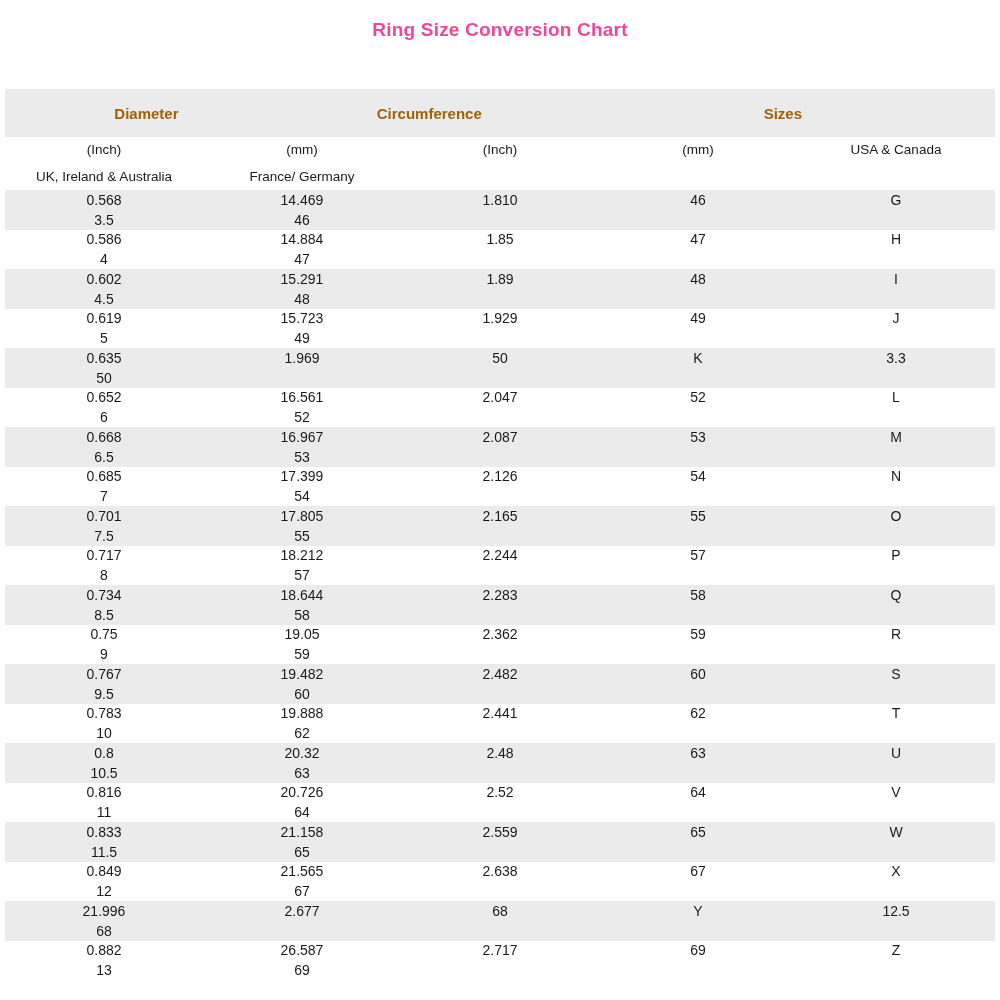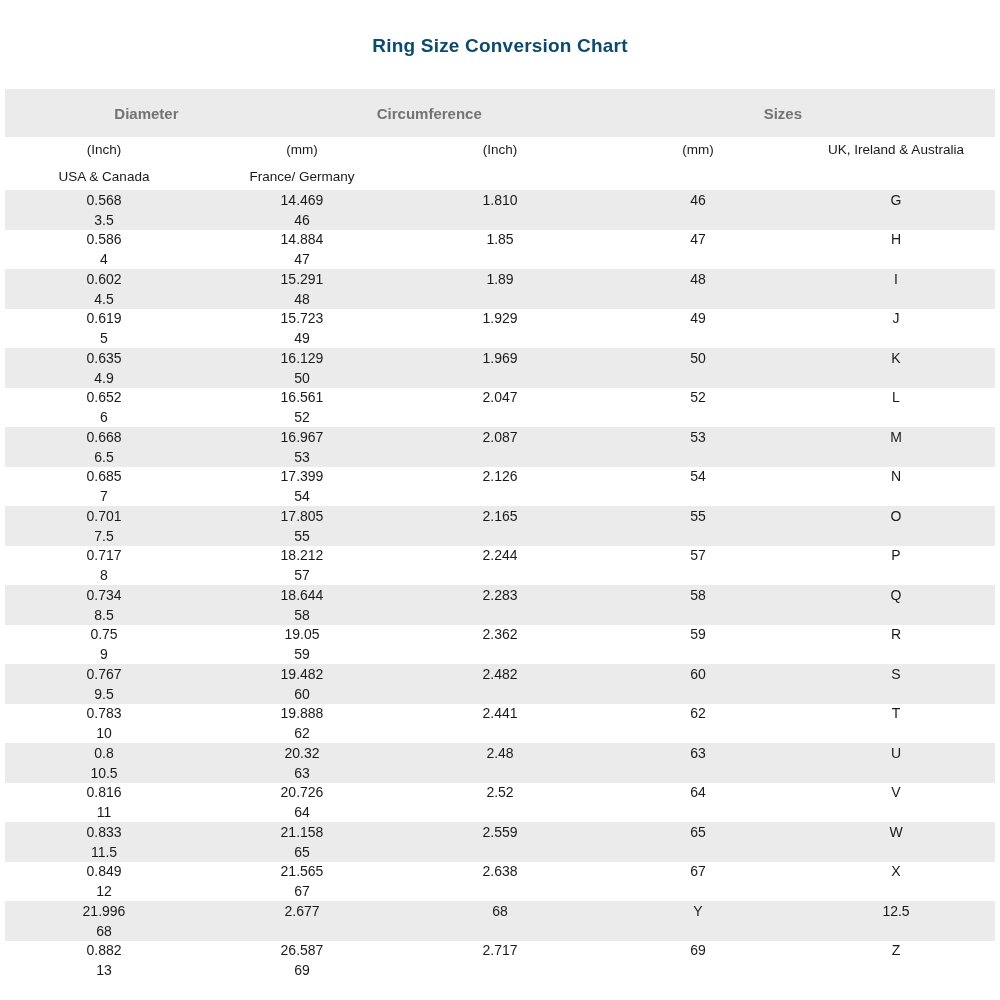--- a/index.html
+++ b/index.html
@@ -15,43 +15,43 @@
     background: #ffffff;
     overflow: hidden;
   }
   .title-area {
     height: 89px;
     box-sizing: border-box;
     padding-top: 19px;
     text-align: center;
   }
   .title-area h1 {
-    margin: 16px;
+    margin: 0;
     font-size: 19px;
     font-weight: bold;
-    color: #0c4a6e;
+    color: #ec4899;
     letter-spacing: 0.2px;
   }
   .tbl {
     width: 990px;
     margin: 0 5px;
   }
   .group-row {
     display: grid;
     grid-template-columns: 2fr 2fr 3fr;
     height: 48px;
     background: #ebebeb;
   }
   .group-cell {
     display: flex;
     align-items: center;
     justify-content: center;
     font-size: 15px;
     font-weight: bold;
-    color: #737373;
+    color: #a16207;
   }
   .sub-row {
     display: grid;
     grid-template-columns: repeat(5, 1fr);
     height: 53px;
     background: #ffffff;
   }
   .sub-cell {
     display: flex;
     align-items: center;
@@ -97,22 +97,22 @@
       <div class="group-cell">Diameter</div>
       <div class="group-cell">Circumference</div>
       <div class="group-cell">Sizes</div>
     </div>
 
     <div class="sub-row">
       <div class="sub-cell">(Inch)</div>
       <div class="sub-cell">(mm)</div>
       <div class="sub-cell">(Inch)</div>
       <div class="sub-cell">(mm)</div>
+      <div class="sub-cell">USA &amp; Canada</div>
       <div class="sub-cell">UK, Ireland &amp; Australia</div>
-      <div class="sub-cell">USA &amp; Canada</div>
       <div class="sub-cell">France/ Germany</div>
     </div>
 
     <div id="table-body">
         <div class="row">
           <div class="cell">0.568</div>
           <div class="cell">14.469</div>
           <div class="cell">1.810</div>
           <div class="cell">46</div>
           <div class="cell">G</div>
@@ -141,25 +141,24 @@
           <div class="cell">0.619</div>
           <div class="cell">15.723</div>
           <div class="cell">1.929</div>
           <div class="cell">49</div>
           <div class="cell">J</div>
           <div class="cell">5</div>
           <div class="cell">49</div>
         </div>
         <div class="row">
           <div class="cell">0.635</div>
-          <div class="cell">16.129</div>
           <div class="cell">1.969</div>
           <div class="cell">50</div>
           <div class="cell">K</div>
-          <div class="cell">4.9</div>
+          <div class="cell">3.3</div>
           <div class="cell">50</div>
         </div>
         <div class="row">
           <div class="cell">0.652</div>
           <div class="cell">16.561</div>
           <div class="cell">2.047</div>
           <div class="cell">52</div>
           <div class="cell">L</div>
           <div class="cell">6</div>
           <div class="cell">52</div>

